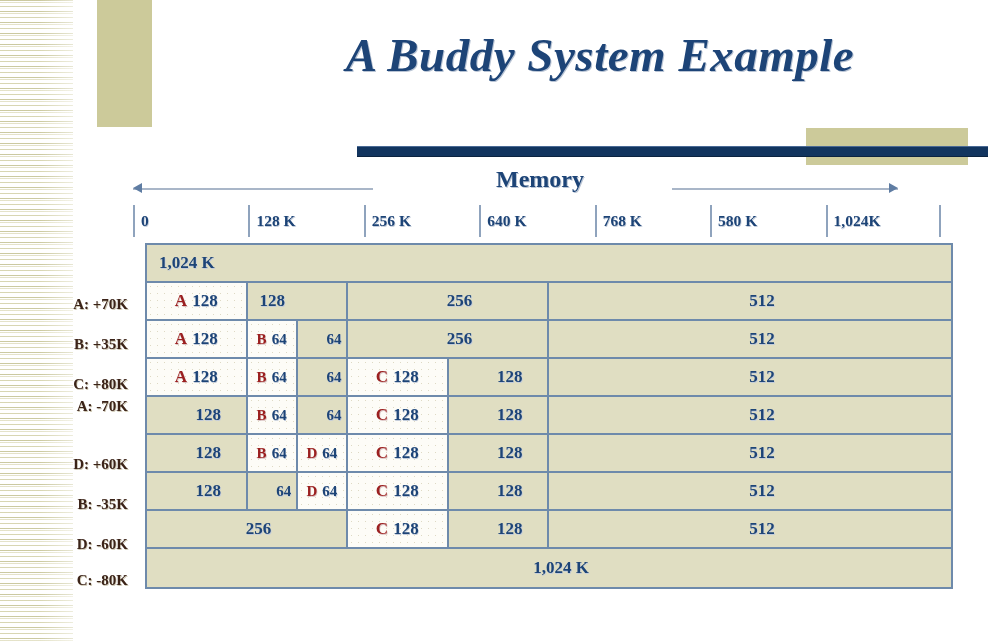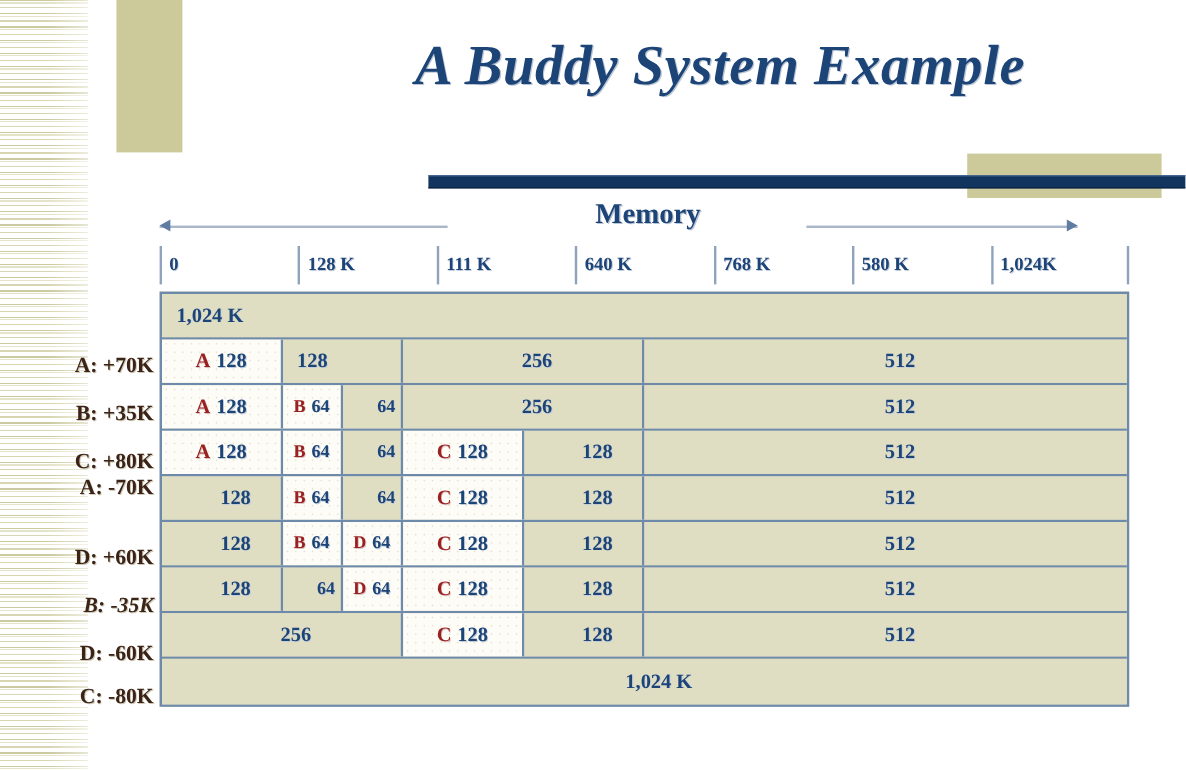--- a/index.html
+++ b/index.html
@@ -76,21 +76,21 @@
   }
   .scale-cell::before{
     content:"";position:absolute;left:0;top:2px;bottom:2px;width:2px;background:#8fa3bd;
   }
   #scale-end-tick{
     position:absolute;left:939px;top:205px;width:2px;height:32px;background:#8fa3bd;
   }
 
   
   #memory-table{
-    position:absolute;left:133px;top:243px;width:808px;
+    position:absolute;left:145px;top:243px;width:808px;
     border:2px solid #6e8aab;box-sizing:border-box;background:#e0dec2;
   }
   .mem-row{
     display:flex;width:100%;height:38px;box-sizing:border-box;
     border-bottom:2px solid #6e8aab;
   }
   .mem-row:last-child{border-bottom:none;}
   .blk{
     box-sizing:border-box;height:100%;display:flex;align-items:center;
     justify-content:center;font-size:17px;font-weight:bold;color:#1d4477;
@@ -104,21 +104,21 @@
     background-image:radial-gradient(#ded9c4 .7px, transparent .8px);
     background-size:7px 7px;
   }
   .blk .owner{color:#9b2020;margin-right:5px;text-shadow:.7px .7px 0 #d9c3c3;}
   .blk.small{font-size:15px;}
   .blk.left{justify-content:flex-start;padding-left:12px;}
 
   
   .evt-label{
     position:absolute;left:24px;width:104px;height:38px;line-height:38px;
-    text-align:right;font-size:18px;font-weight:bold;color:#3b2318;
+    text-align:right;font-size:15px;font-weight:bold;color:#3b2318;
     text-shadow:.8px .8px 0 #cfc9b4;white-space:nowrap;
   }
 </style>
 </head>
 <body>
 
 <div id="stripe-band"></div>
 <div id="stripe-band-fade"></div>
 <div id="title-accent-bar"></div>
 
@@ -133,35 +133,35 @@
   <div class="arrow-head"></div>
 </div>
 <div class="arrow-row" id="arrow-right">
   <div class="arrow-line"></div>
   <div class="arrow-head"></div>
 </div>
 
 <div id="scale-header">
     <div class="scale-cell">0</div>
     <div class="scale-cell">128 K</div>
-    <div class="scale-cell">111 K</div>
+    <div class="scale-cell">256 K</div>
     <div class="scale-cell">640 K</div>
     <div class="scale-cell">768 K</div>
     <div class="scale-cell">580 K</div>
     <div class="scale-cell">1,024K</div>
   </div>
 <div id="scale-end-tick"></div>
 
 <div id="event-labels">
     <div class="evt-label" style="top: 285px;">A: +70K</div>
     <div class="evt-label" style="top: 325px;">B: +35K</div>
     <div class="evt-label" style="top: 365px;">C: +80K</div>
     <div class="evt-label" style="top: 387px;">A: -70K</div>
     <div class="evt-label" style="top: 445px;">D: +60K</div>
-    <div class="evt-label" style="top: 485px; font-style: italic;">B: -35K</div>
+    <div class="evt-label" style="top: 485px;">B: -35K</div>
     <div class="evt-label" style="top: 525px;">D: -60K</div>
     <div class="evt-label" style="top: 561px;">C: -80K</div>
   </div>
 
 <div id="memory-table">
     <div class="mem-row">
       <div class="blk free left" style="width: 100%; flex: 0 0 100%;">
         <span>1,024 K</span>
       </div>
     </div>

